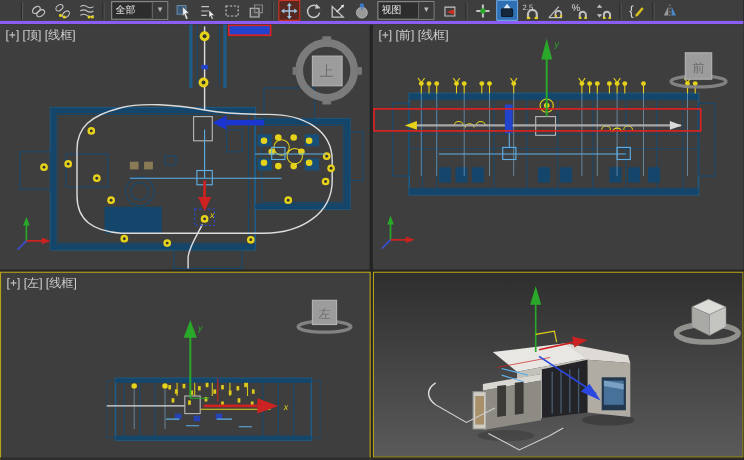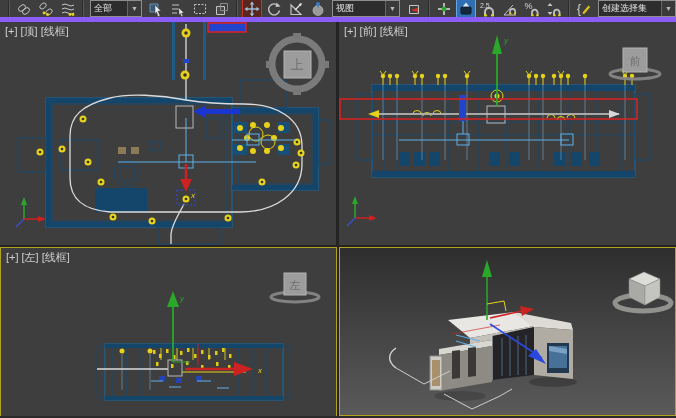--- a/index.html
+++ b/index.html
@@ -1,18 +1,18 @@
 <!DOCTYPE html>
 <html style="--toolbar_bg: #3e3e3e; --viewport_bg: #3e3e3e; --accent_yellow: #b5a21b; --wire_blue: #1e5c87; --wire_blue_dark: #16486e; --wall_fill: #14456a; --selected_cyan: #5fb0e8; --selected_blue_fill: #2244cc; --light_yellow: #e6d21a; --highlight_red: #dd2222; --gizmo_green: #2aa82a; --gizmo_red: #cc2222; --gizmo_blue: #2a48e0; --path_white: #dcdcdc; --active_tool_red: #cc3322; --active_tool_blue: #2f6fb4;"><head>
 <meta charset="utf-8">
 <style>
   html,body{margin:0;padding:0}
   body{width:676px;height:418px;overflow:hidden;background:#242424;font-family:"Liberation Sans",sans-serif;position:relative}
   
-  .toolbar{position:absolute;top:0;left:0;width:676px;height:22px;background:var(--toolbar_bg);border-bottom:5px solid #8b5cf6;display:flex;align-items:center;padding-left:5px;box-sizing:border-box;overflow:hidden;white-space:nowrap}
+  .toolbar{position:absolute;top:0;left:0;width:676px;height:22px;background:var(--toolbar_bg);border-bottom:3px solid #8b5cf6;display:flex;align-items:center;padding-left:16px;box-sizing:border-box;overflow:hidden;white-space:nowrap}
   .tb-btn{width:20px;height:19px;display:flex;align-items:center;justify-content:center;flex:0 0 auto;border:1px solid transparent;border-radius:1px;margin:0 1px;box-sizing:border-box}
   .tb-btn.active-red{background:#58271f;border-color:var(--active_tool_red)}
   .tb-btn.active-blue{background:var(--active_tool_blue);border-color:#6aa4dd}
   .tb-sep{width:0;height:16px;border-left:1px solid #2b2b2b;border-right:1px solid #585858;margin:0 3px;flex:0 0 auto}
   .tb-combo{height:17px;background:#2d2d2d;border:1px solid #8e8e8e;color:#e2e2e2;font-size:9px;display:flex;align-items:center;padding:0 0 0 3px;margin:0 3px;flex:0 0 auto;box-sizing:border-box}
   .tb-combo .val{flex:1;overflow:hidden;color:#e2e2e2}
   .tb-combo .arrow{width:13px;height:15px;border-left:1px solid #666;display:flex;align-items:center;justify-content:center;color:#b8b8b8;font-size:7px;margin-left:2px;background:#3a3a3a}
   .tb-ico{display:block}
   .tb-ico *{vector-effect:non-scaling-stroke}
   
@@ -123,21 +123,21 @@
         <polygon points="13.8,2 10.8,3 13,5.2" fill="#e8e8e8"></polygon>
       </svg>
     </div>
   <div class="tb-btn">
       <svg class="tb-ico" width="16" height="16">
         <circle cx="8" cy="9.5" r="5" fill="#9a9a9a" stroke="#c8c8c8" stroke-width=".6"></circle>
         <circle cx="8" cy="3" r="2" fill="#3a78c8"></circle>
         <line x1="8" y1="5" x2="8" y2="7" stroke="#3a78c8"></line>
       </svg>
     </div>
-  <div class="tb-combo" style="width:68px">
+  <div class="tb-combo" style="width:52px">
       <span class="val">视图</span>
       <span class="arrow">▼</span>
     </div>
   <div class="tb-btn">
       <svg class="tb-ico" width="16" height="16">
         <rect x="3.5" y="4.5" width="9" height="8" fill="none" stroke="#c4c4c4"></rect>
         <polygon points="12,6.5 12,11.5 5,9" fill="#cc3322"></polygon>
       </svg>
     </div>
   <div class="tb-sep"></div>
@@ -187,24 +187,20 @@
         <rect x="7.4" y="13.4" width="2.2" height="1.8" fill="#e6d21a"></rect>
         <rect x="12.2" y="13.4" width="2.2" height="1.8" fill="#e6d21a"></rect>
       </svg>
     </div>
   <div class="tb-sep"></div>
   <div class="tb-btn">
       <svg class="tb-ico" width="16" height="16">
         <text x="1" y="12" style="fill:#d8d8d8;font-size:12px">{</text>
         <polygon points="7,11 12.5,4.5 14.2,6 8.8,12.5 6.5,13.2" fill="#d8c020"></polygon>
       </svg>
-    </div>
-  <div class="tb-combo" style="width:78px">
-      <span class="val">创建选择集</span>
-      <span class="arrow">▼</span>
     </div>
   <div class="tb-sep"></div>
   <div class="tb-btn">
       <svg class="tb-ico" width="16" height="16">
         <line x1="8" y1="2" x2="8" y2="14" stroke="#8a8a8a" stroke-dasharray="1.5,1.5"></line>
         <polygon points="6.5,12 2.5,12 6.5,4" fill="#9a9a9a"></polygon>
         <polygon points="9.5,12 13.5,12 9.5,4" fill="#4a88c8"></polygon>
       </svg>
     </div>
 

